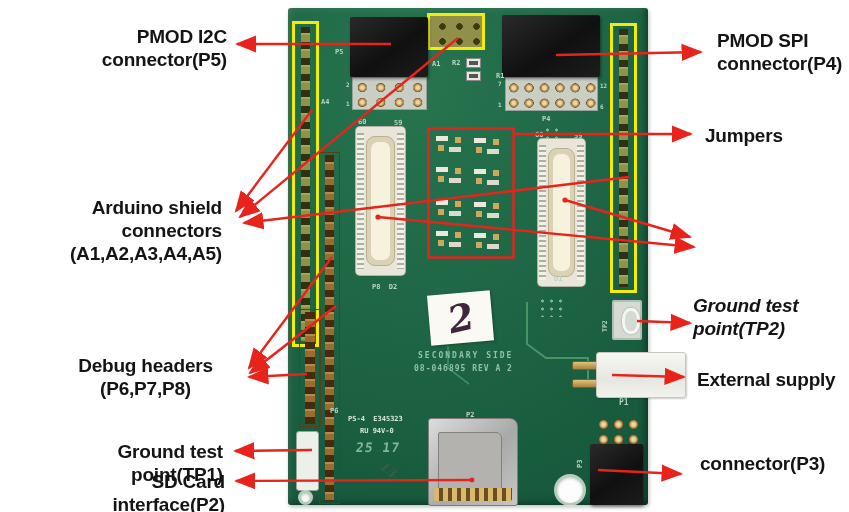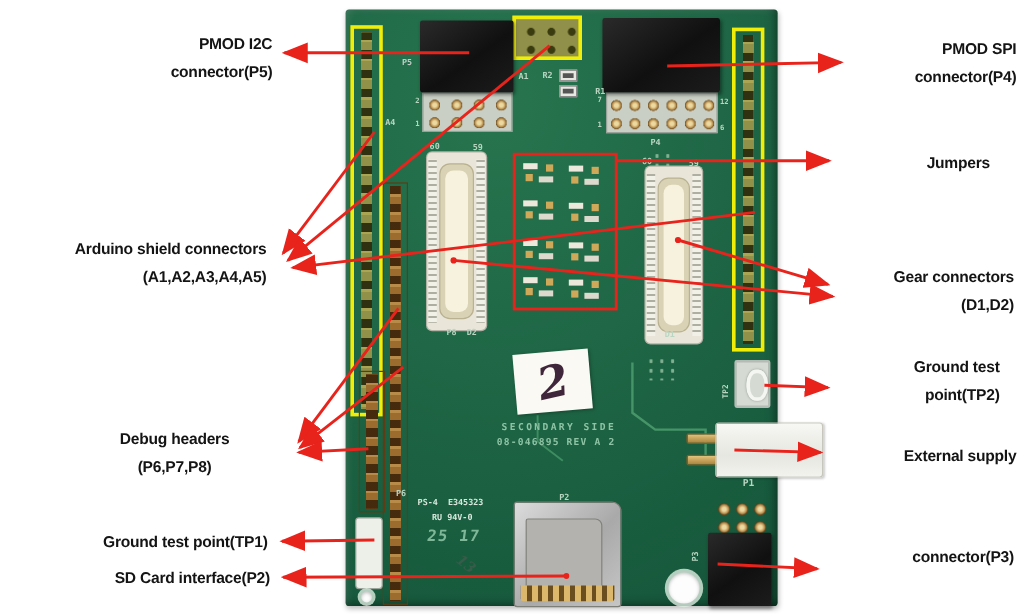--- a/index.html
+++ b/index.html
@@ -1,22 +1,22 @@
 <!DOCTYPE html>
 <html><head>
 <meta charset="utf-8">
 <style>
   html,body{margin:0;padding:0;background:#fff;}
   #canvas{position:relative;width:849px;height:512px;background:#ffffff;overflow:hidden;
           font-family:"Liberation Sans",sans-serif;}
   
-  .lbl{position:absolute;font-weight:bold;font-size:13px;line-height:23px;color:#141414;
+  .lbl{position:absolute;font-weight:bold;font-size:19px;line-height:23px;color:#141414;
        z-index:12;letter-spacing:-0.2px;}
   .lbl.right-align{text-align:right;}
-  .lbl.left-align{text-align:right;}
+  .lbl.left-align{text-align:left;}
   
   #overlay{position:absolute;left:0;top:0;z-index:10;pointer-events:none;}
   
   #board{position:absolute;left:288px;top:8px;width:360px;height:497px;z-index:2;
          background:radial-gradient(130% 110% at 35% 15%, #27754f 0%, #1f6746 40%, #185c3e 72%, #155238 100%);
          border-radius:3px;
          box-shadow:inset -6px 0 9px -5px rgba(0,0,0,.45), inset 0 -5px 8px -4px rgba(0,0,0,.4),
                     inset 4px 3px 8px -5px rgba(255,255,255,.25), 1px 2px 4px rgba(0,0,0,.25);}
   #board .part{position:absolute;}
   .traces{position:absolute;left:0;top:0;z-index:1;}
@@ -179,21 +179,21 @@
     <span class="silk" style="left:164px;top:64px;padding-left:44px;">R1</span>
     <span class="silk" style="left:254px;top:107px;">P4</span>
     <span class="silk" style="left:210px;top:72px;font-size:6px;">7</span>
     <span class="silk" style="left:210px;top:93px;font-size:6px;">1</span>
     <span class="silk" style="left:312px;top:74px;font-size:6px;">12</span>
     <span class="silk" style="left:312px;top:95px;font-size:6px;">6</span>
     <span class="silk" style="left:70px;top:110px;">60</span>
     <span class="silk" style="left:106px;top:111px;">59</span>
     <span class="silk" style="left:247px;top:123px;">60</span>
     <span class="silk" style="left:286px;top:124px;">59</span>
-    <span class="silk" style="left:84px;top:265px;">P8  D2</span>
+    <span class="silk" style="left:84px;top:275px;">P8  D2</span>
     <span class="silk" style="left:266px;top:267px;">D1</span>
     <span class="silk big" style="left:130px;top:343px;">SECONDARY SIDE</span>
     <span class="silk big" style="left:126px;top:356px;letter-spacing:1px;">08-046895 REV A 2</span>
     <span class="silk vert" style="left:313px;top:324px;font-size:6.5px;">TP2</span>
     <span class="silk" style="left:331px;top:390px;font-size:8px;">P1</span>
     <span class="silk vert" style="left:288px;top:460px;">P3</span>
     <span class="silk" style="left:178px;top:403px;">P2</span>
     <span class="silk" style="left:42px;top:399px;">P6</span>
     <span class="silk" style="left:60px;top:407px;color:#d8e8dc;">PS-4  E345323</span>
     <span class="silk" style="left:72px;top:419px;color:#d8e8dc;">RU 94V-0</span>
@@ -258,26 +258,22 @@
 
   <div class="lbl left-align" style="left:717px;top:29px;width:130px;">
     <div>PMOD SPI</div>
     <div>connector(P4)</div>
   </div>
 
   <div class="lbl left-align" style="left:705px;top:124px;width:120px;">
     <div>Jumpers</div>
   </div>
 
-  <div class="lbl left-align" style="left:695px;top:219px;width:150px;">
-    <div>Gear connectors</div>
-    <div>(D1,D2)</div>
-  </div>
-
-  <div class="lbl left-align" style="left:693px;top:294px;width:140px;">
+
+  <div class="lbl left-align" style="left:693px;top:294px;width:140px;font-style:italic;">
     <div>Ground test</div>
     <div>point(TP2)</div>
   </div>
 
   <div class="lbl left-align" style="left:697px;top:368px;width:150px;">
     <div>External supply</div>
   </div>
 
   <div class="lbl left-align" style="left:700px;top:452px;width:145px;">
     <div>connector(P3)</div>

